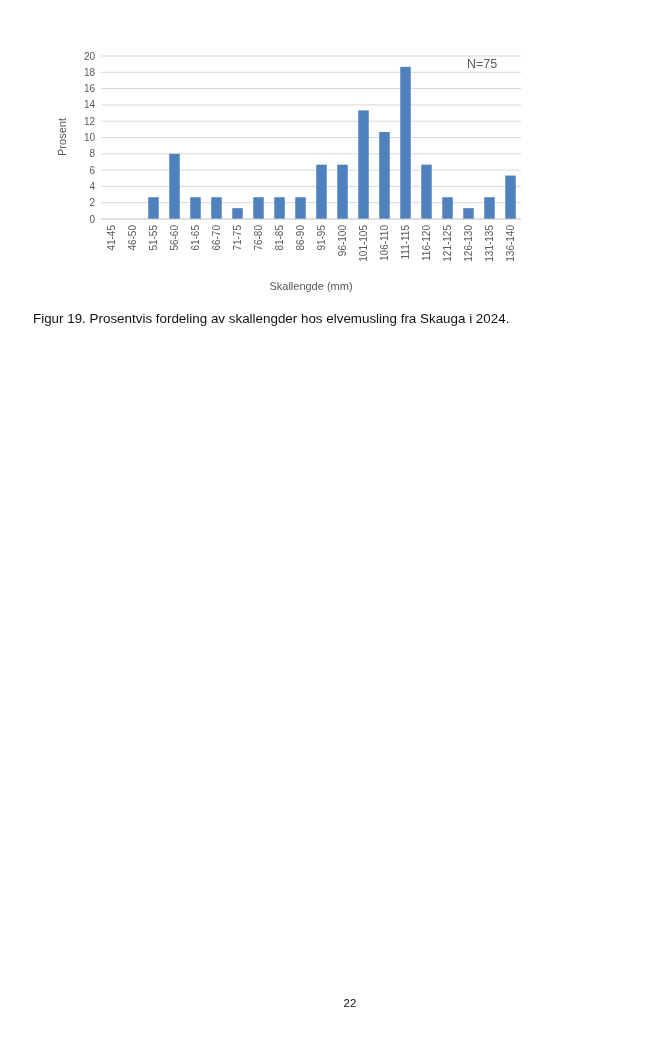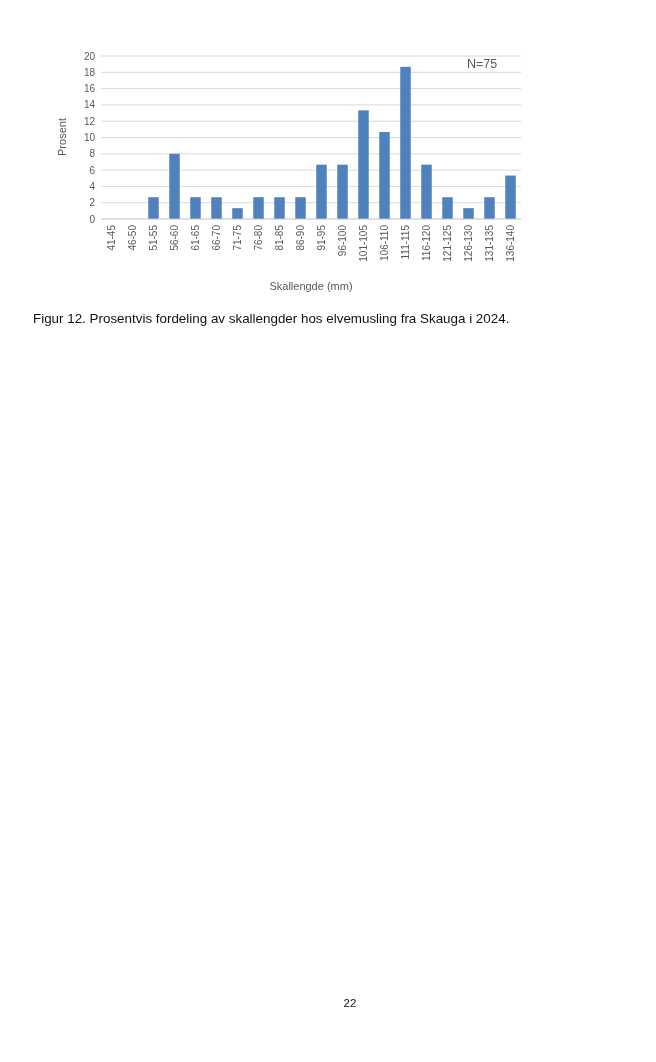--- a/index.html
+++ b/index.html
@@ -113,17 +113,17 @@
         <text x="447.5" y="225" dy="0.35em" text-anchor="end" transform="rotate(-90 447.5 225)" font-size="10px" fill="#595959" font-family="&quot;Liberation Sans&quot;, sans-serif">121-125</text>
         <text x="468.5" y="225" dy="0.35em" text-anchor="end" transform="rotate(-90 468.5 225)" font-size="10px" fill="#595959" font-family="&quot;Liberation Sans&quot;, sans-serif">126-130</text>
         <text x="489.5" y="225" dy="0.35em" text-anchor="end" transform="rotate(-90 489.5 225)" font-size="10px" fill="#595959" font-family="&quot;Liberation Sans&quot;, sans-serif">131-135</text>
         <text x="510.5" y="225" dy="0.35em" text-anchor="end" transform="rotate(-90 510.5 225)" font-size="10px" fill="#595959" font-family="&quot;Liberation Sans&quot;, sans-serif">136-140</text>
         <text x="66" y="137" text-anchor="middle" transform="rotate(-90 66 137)" font-size="11px" fill="#595959" font-family="&quot;Liberation Sans&quot;, sans-serif">Prosent</text>
         <text x="311" y="290" text-anchor="middle" font-size="11px" fill="#595959" font-family="&quot;Liberation Sans&quot;, sans-serif">Skallengde (mm)</text>
         <text x="482" y="68" text-anchor="middle" font-size="12.5px" fill="#595959" font-family="&quot;Liberation Sans&quot;, sans-serif">N=75</text>
       </svg>
   </div>
 
-  <p class="caption">Figur 12. Prosentvis fordeling av skallengder hos elvemusling fra Skauga i 2024.</p>
+  <p class="caption">Figur 19. Prosentvis fordeling av skallengder hos elvemusling fra Skauga i 2024.</p>
 
   <div class="page-number">22</div>
 
 </div>
 
 </body></html>

